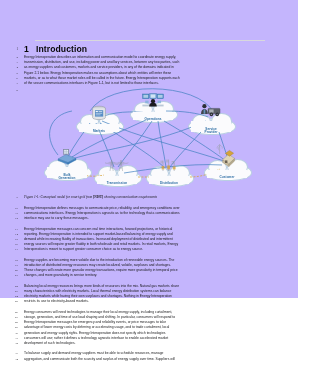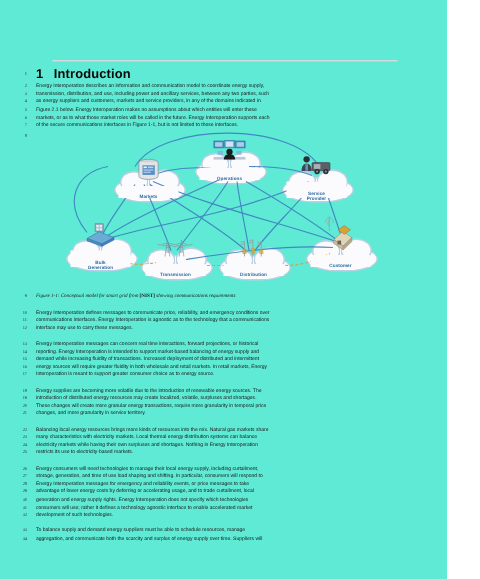--- a/index.html
+++ b/index.html
@@ -13,22 +13,22 @@
     overflow: hidden;
     font-family: "Liberation Sans", sans-serif;
     color: #000000;
     position: relative;
   }
 
   .page {
     position: absolute;
     left: 0; top: 0;
     width: 298px;
-    height: 386px;
-    background: #5eead4;
+    height: 298px;
+    background: #c4b5fd;
   }
 
   
   .header-rule {
     position: absolute;
     left: 35px;
     top: 40px;
     width: 230px;
     height: 1px;
     background: #d8d8dc;

